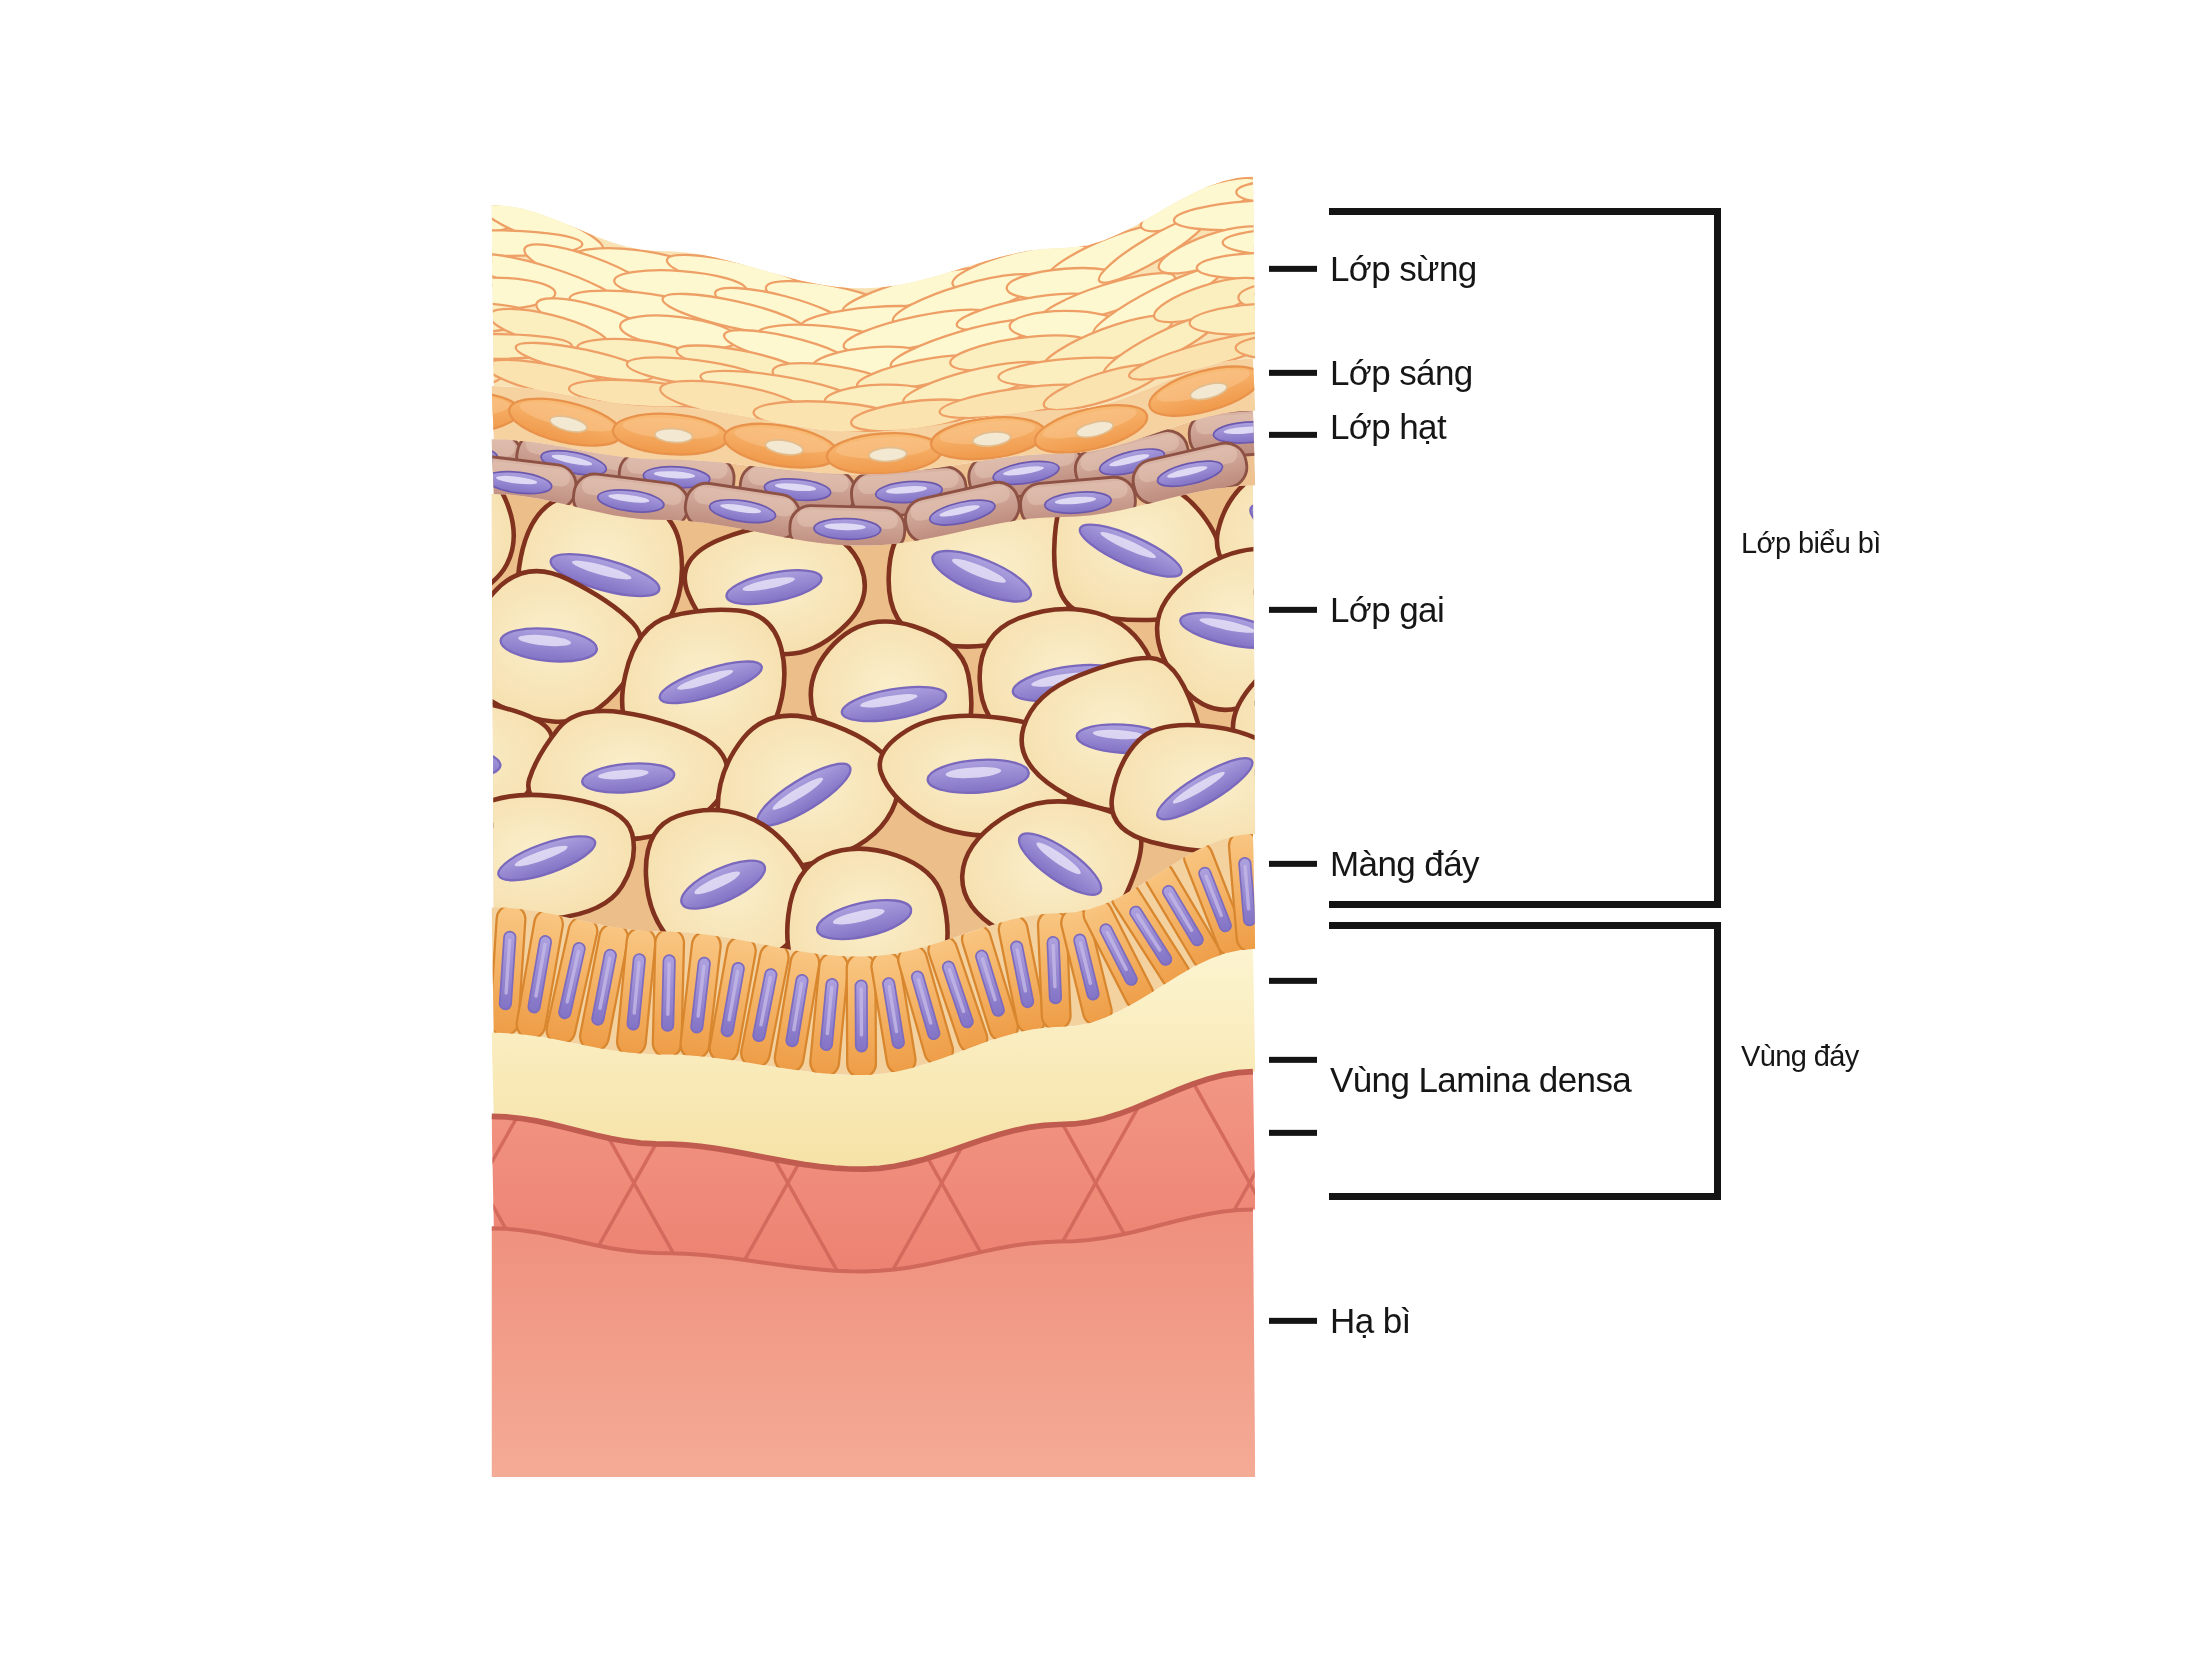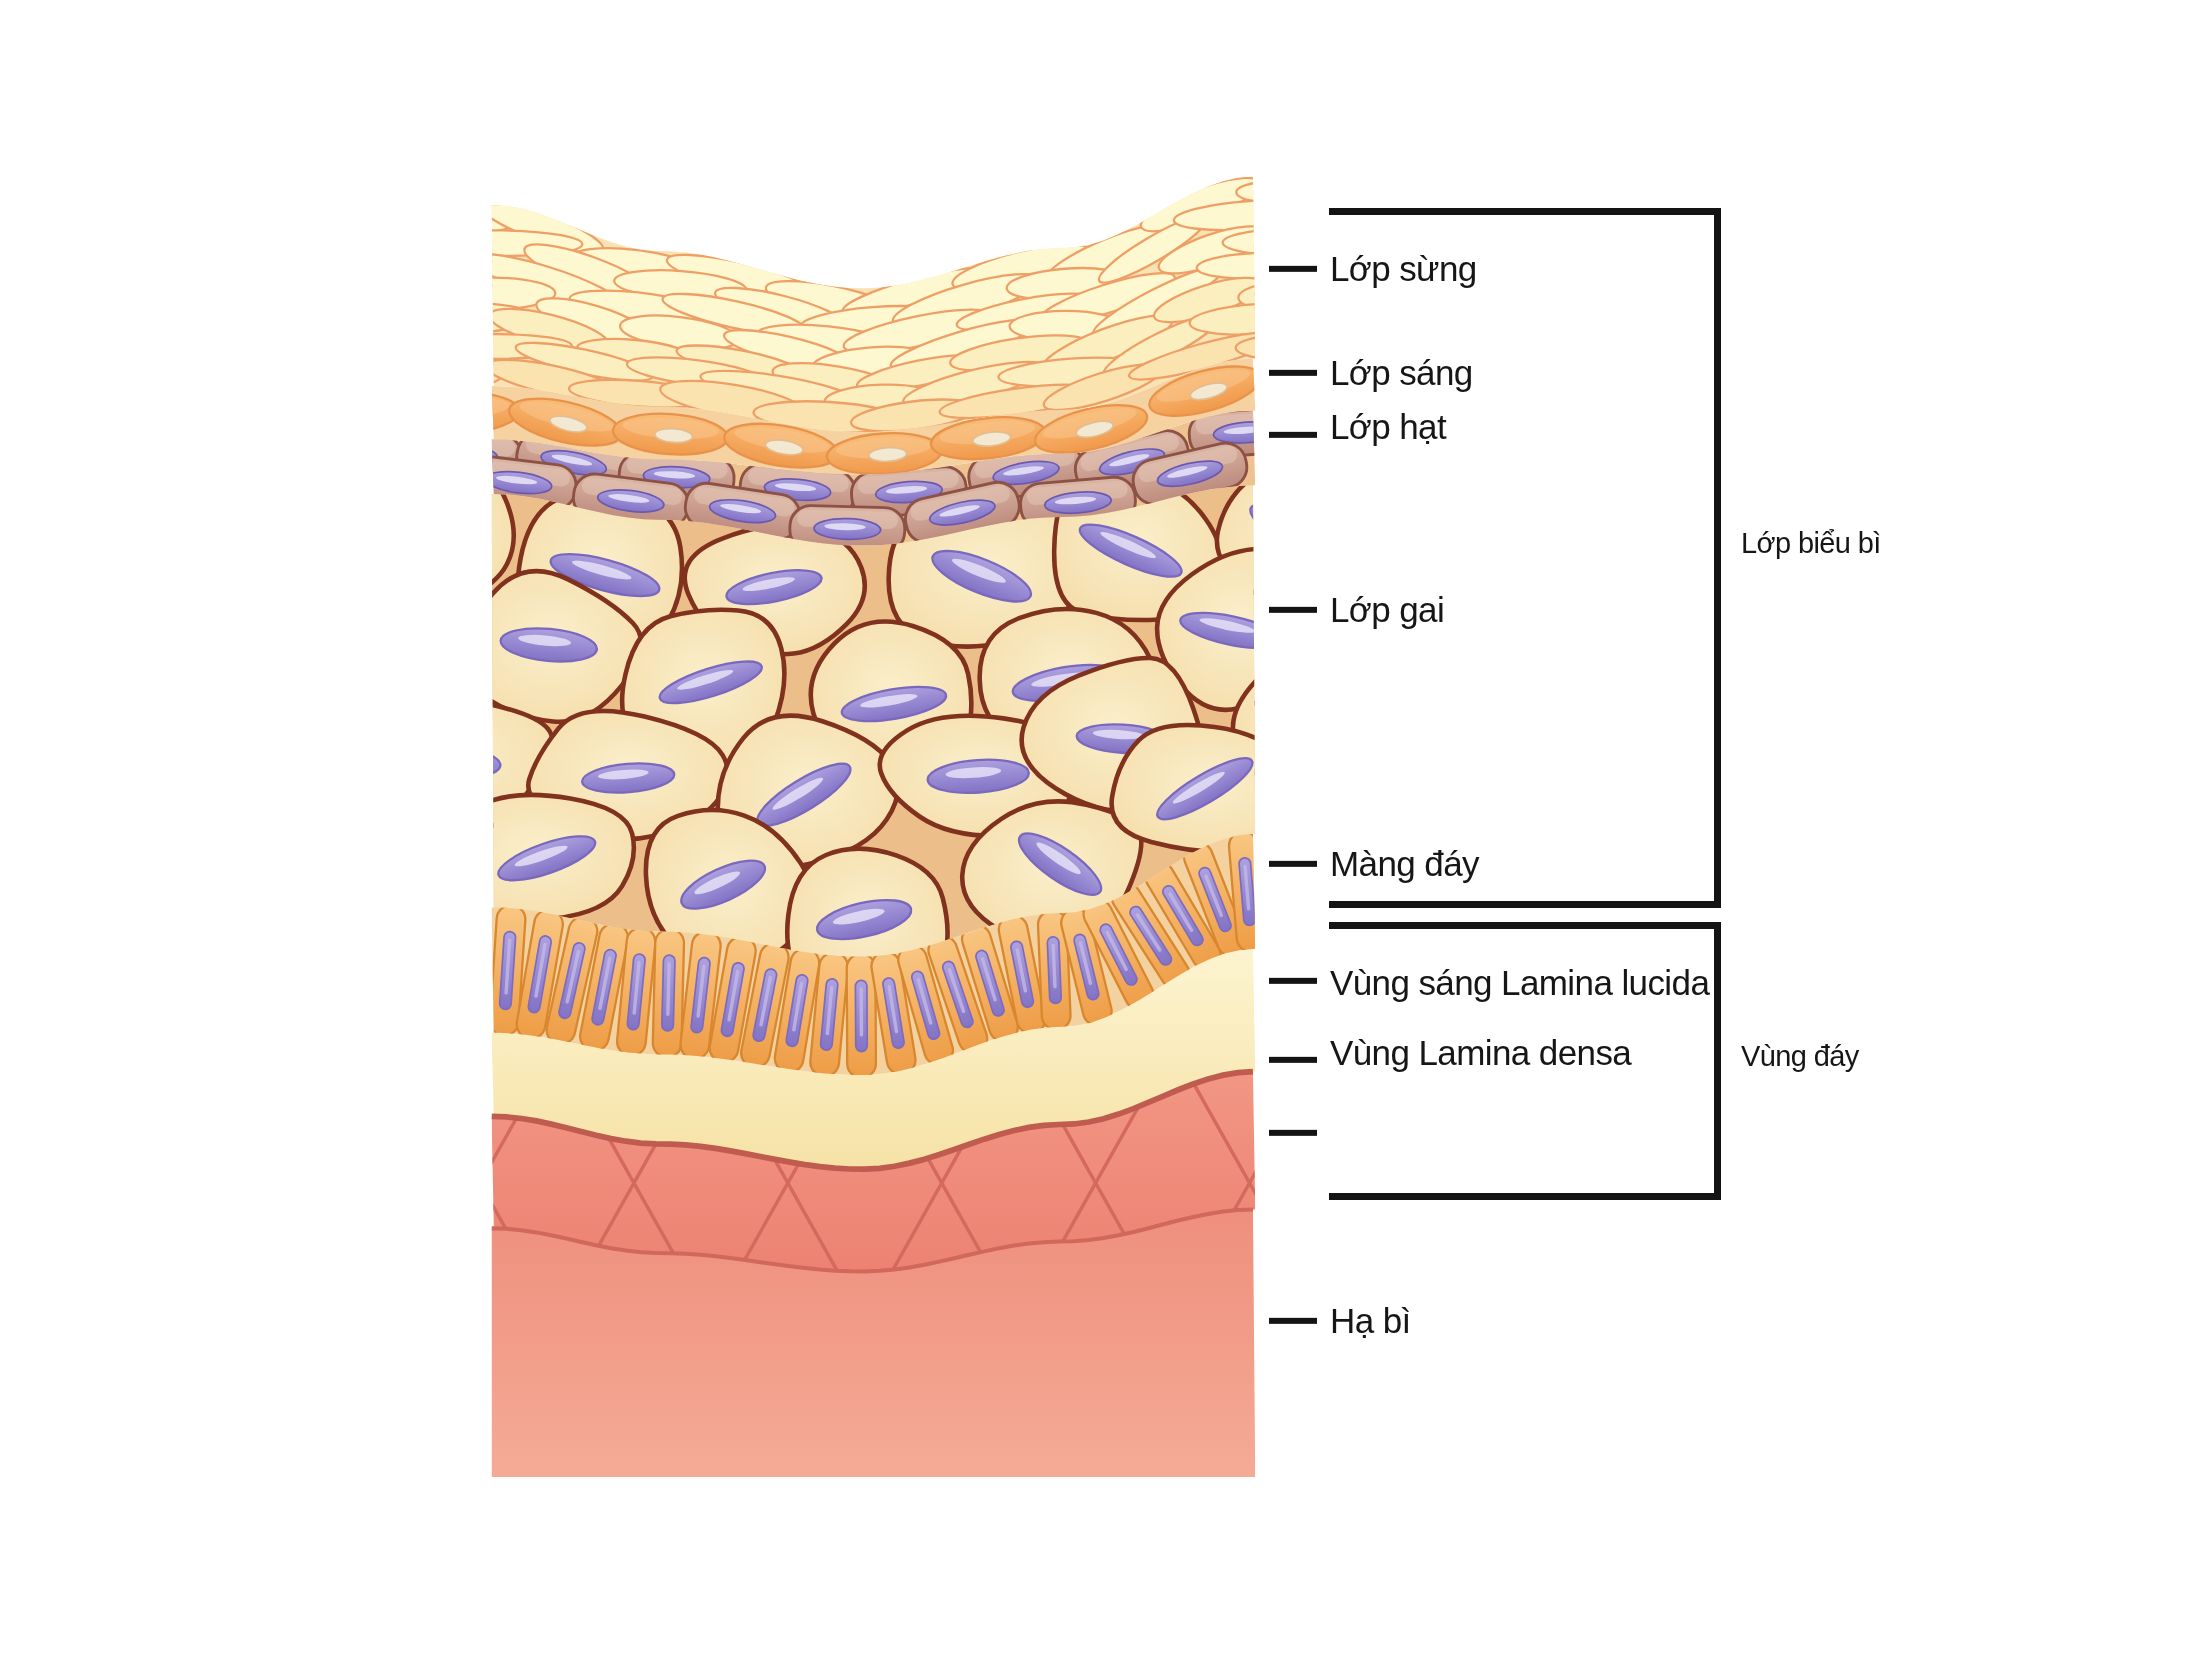--- a/index.html
+++ b/index.html
@@ -555,22 +555,21 @@
   <div class="tick" style="top:981px"></div>
   <div class="tick" style="top:1060px"></div>
   <div class="tick" style="top:1133px"></div>
   <div class="tick" style="top:1321px"></div>
 
   <div class="layer-label" style="top:269px">Lớp sừng</div>
   <div class="layer-label" style="top:373px">Lớp sáng</div>
   <div class="layer-label" style="top:427px">Lớp hạt</div>
   <div class="layer-label" style="top:610px">Lớp gai</div>
   <div class="layer-label" style="top:864px">Màng đáy</div>
-  <div class="layer-label" style="top:983px">Vùng sáng Lamina lucida</div>
-  <div class="layer-label" style="top:1053px">Vùng Lamina densa</div>
+  <div class="layer-label" style="top:1080px">Vùng Lamina densa</div>
   <div class="layer-label" style="top:1321px">Hạ bì</div>
 
   <div class="b-line" style="left:1329px;top:208px;width:392px;height:6.9px"></div>
   <div class="b-line" style="left:1714px;top:208px;width:6.9px;height:700px"></div>
   <div class="b-line" style="left:1329px;top:901px;width:392px;height:6.9px"></div>
   <div class="bracket-label" style="top:543px">Lớp biểu bì</div>
 
   <div class="b-line" style="left:1329px;top:922px;width:392px;height:6.9px"></div>
   <div class="b-line" style="left:1714px;top:922px;width:6.9px;height:278px"></div>
   <div class="b-line" style="left:1329px;top:1193px;width:392px;height:6.9px"></div>

